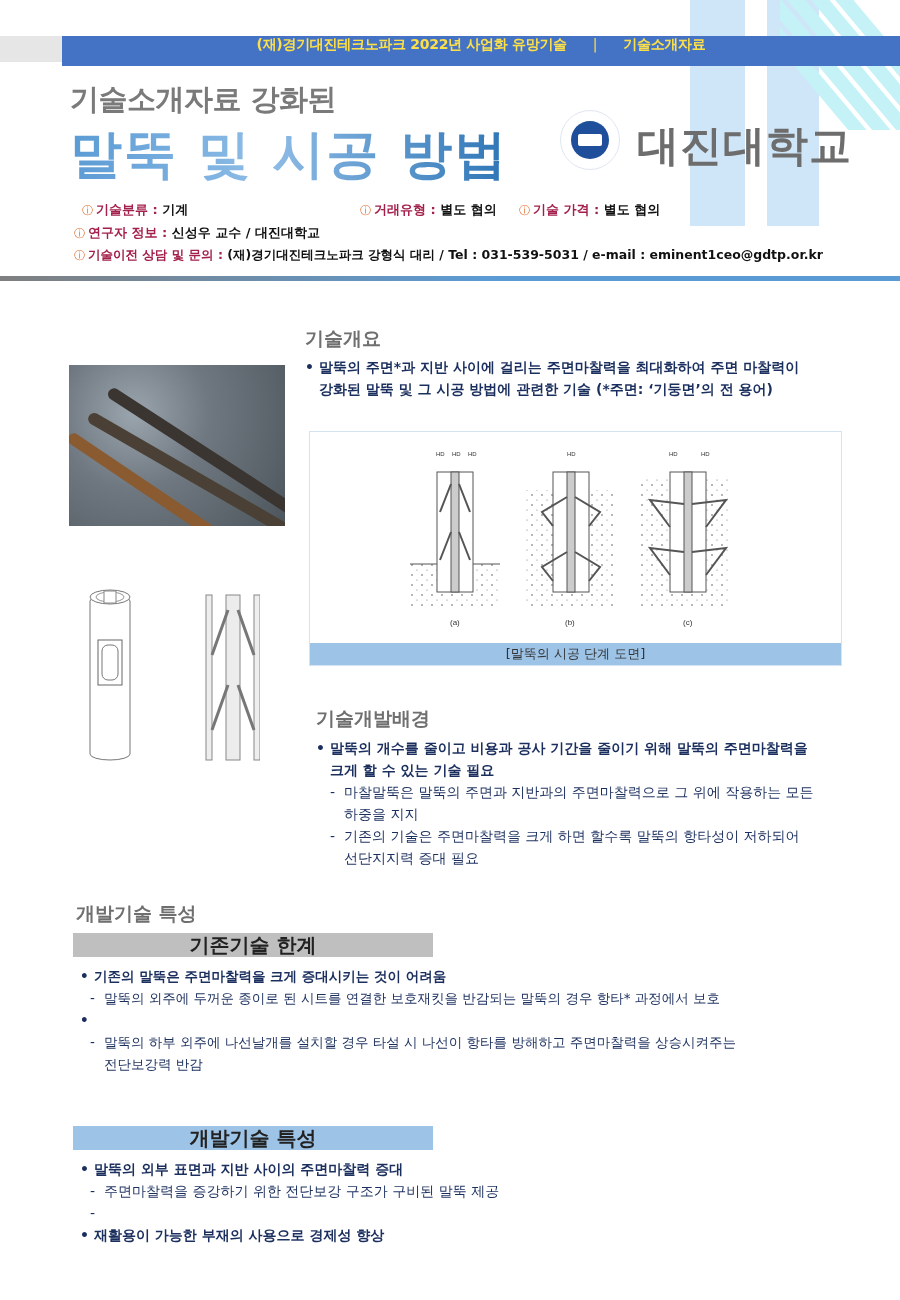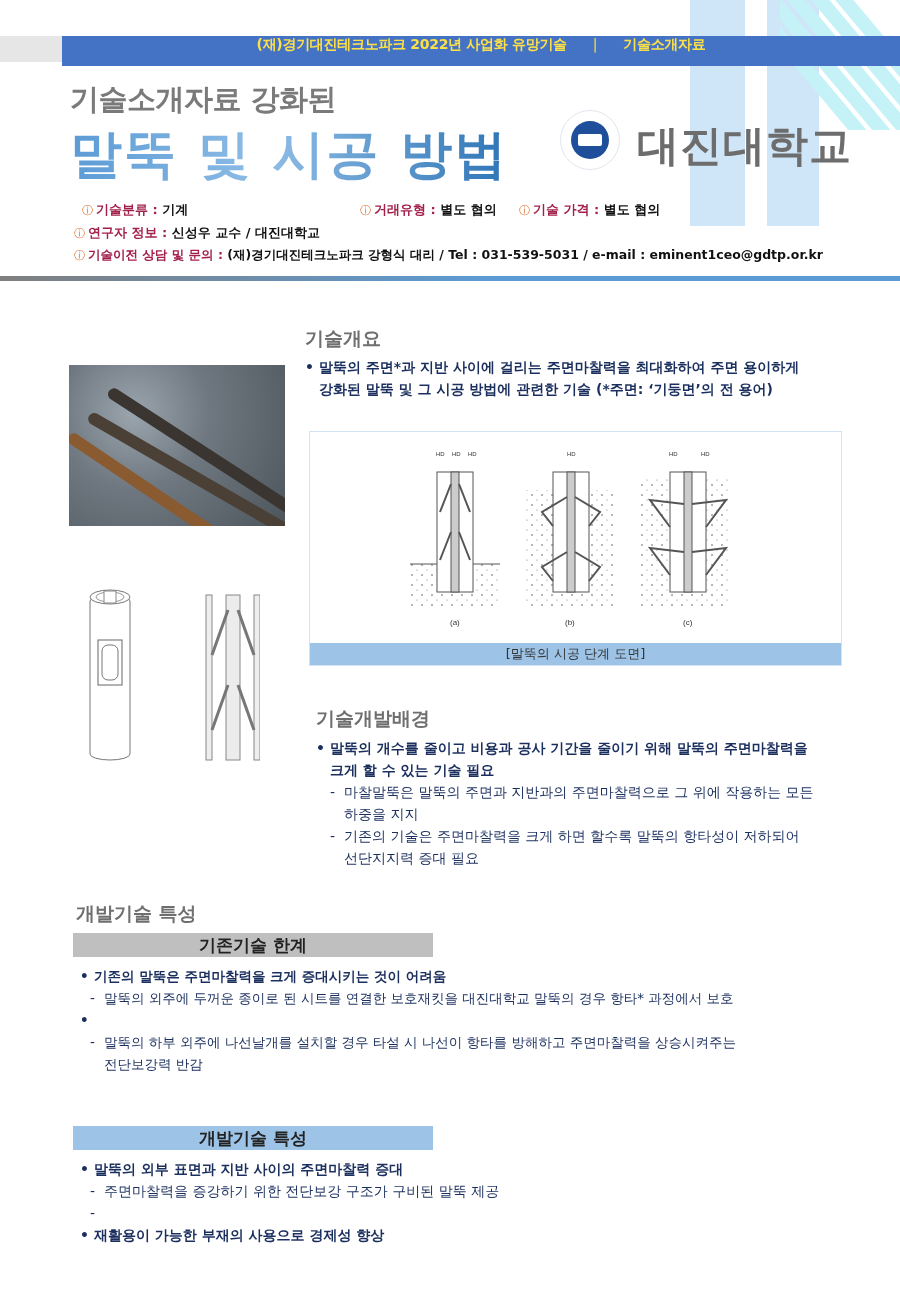--- a/index.html
+++ b/index.html
@@ -46,21 +46,21 @@
   
   .photo { position: absolute; left: 69px; top: 365px; width: 216px; height: 161px; overflow: hidden;
     background: radial-gradient(circle at 30% 30%, #9ba5ae 0%, #6f7880 40%, #4d555c 100%); }
   .photo .rod { position: absolute; height: 12px; border-radius: 6px; transform-origin: left center; }
 
   .drawing-area { position: absolute; left: 80px; top: 585px; width: 180px; height: 180px; }
 
   .fig-box { position: absolute; left: 309px; top: 431px; width: 533px; height: 235px; border: 1px solid #d3e3f2; background: #fff; }
   .fig-caption { position: absolute; left: 0; bottom: 0; width: 100%; height: 22px; background: #9dc3e6; color: #333; font-size: 13px; display: flex; align-items: center; justify-content: center; }
 
-  .bar-title { position: absolute; left: 73px; width: 360px; height: 24px; font-size: 17px; font-weight: bold; color: #222; display: flex; align-items: center; justify-content: center; }
+  .bar-title { position: absolute; left: 73px; width: 360px; height: 24px; font-size: 20px; font-weight: bold; color: #222; display: flex; align-items: center; justify-content: center; }
 </style>
 </head>
 <body>
 
 <div class="deco-bar1"></div>
 <div class="deco-bar2"></div>
 <div class="deco-stripes">
   <span style="left:20px"></span>
     <span style="left:44px"></span>
     <span style="left:68px"></span>
@@ -122,21 +122,21 @@
   <line x1="148" y1="25" x2="132" y2="70" stroke="#777" stroke-width="3"></line>
   <line x1="158" y1="25" x2="174" y2="70" stroke="#777" stroke-width="3"></line>
   <line x1="148" y1="100" x2="132" y2="145" stroke="#777" stroke-width="3"></line>
   <line x1="158" y1="100" x2="174" y2="145" stroke="#777" stroke-width="3"></line>
 </svg>
 
 <div class="sec-h" style="left:305px; top:326px;">기술개요</div>
 <div class="bullet" style="left:305px; top:356px; width:560px;">
   <div class="row b">
       <span class="mk">•</span>
-      <span>말뚝의 주면*과 지반 사이에 걸리는 주면마찰력을 최대화하여 주면 용이하게</span>
+      <span>말뚝의 주면*과 지반 사이에 걸리는 주면마찰력을 최대화하여 주면 마찰력이</span>
     </div>
   <div class="row b">
       <span class="mk"></span>
       <span>강화된 말뚝 및 그 시공 방법에 관련한 기술 (*주면: ‘기둥면’의 전 용어)</span>
     </div>
 </div>
 
 <div class="fig-box">
   <svg width="533" height="212" viewBox="0 0 533 212">
     <defs>
@@ -206,21 +206,21 @@
 
 <div class="sec-h" style="left:76px; top:901px;">개발기술 특성</div>
 <div class="bar-title" style="top:933px; background:#bfbfbf;">기존기술 한계</div>
 <div class="bullet" style="left:80px; top:965px; width:780px; font-size:13.5px;">
   <div class="row b">
       <span class="mk">•</span>
       <span>기존의 말뚝은 주면마찰력을 크게 증대시키는 것이 어려움</span>
     </div>
   <div class="row sub" style="padding-left:10px;">
       <span class="mk">-</span>
-      <span>말뚝의 외주에 두꺼운 종이로 된 시트를 연결한 보호재킷을 대진대학교 말뚝의 경우 항타* 과정에서 보호</span>
+      <span>말뚝의 외주에 두꺼운 종이로 된 시트를 연결한 보호재킷을 반감되는 말뚝의 경우 항타* 과정에서 보호</span>
     </div>
   <div class="row b">
       <span class="mk">•</span>
     </div>
   <div class="row sub" style="padding-left:10px;">
       <span class="mk">-</span>
       <span>말뚝의 하부 외주에 나선날개를 설치할 경우 타설 시 나선이 항타를 방해하고 주면마찰력을 상승시켜주는</span>
     </div>
   <div class="row sub" style="padding-left:24px;">
       <span>전단보강력 반감</span>

